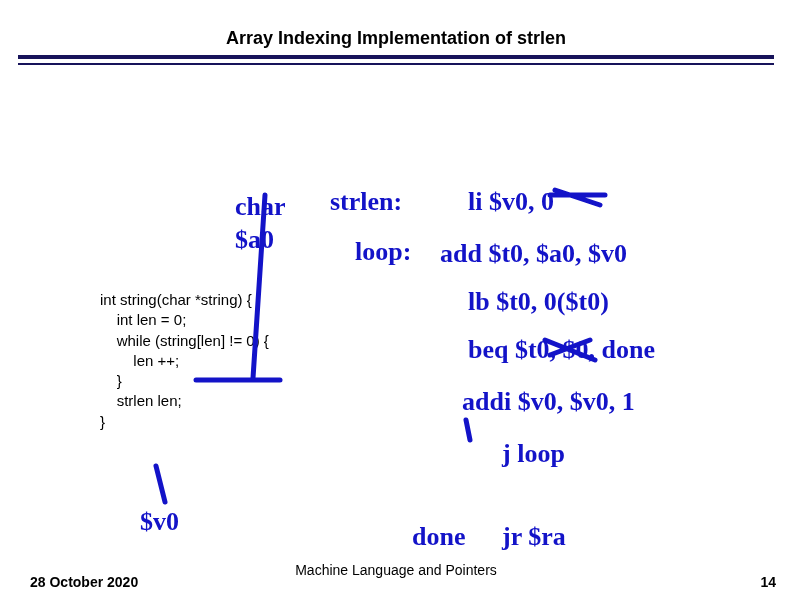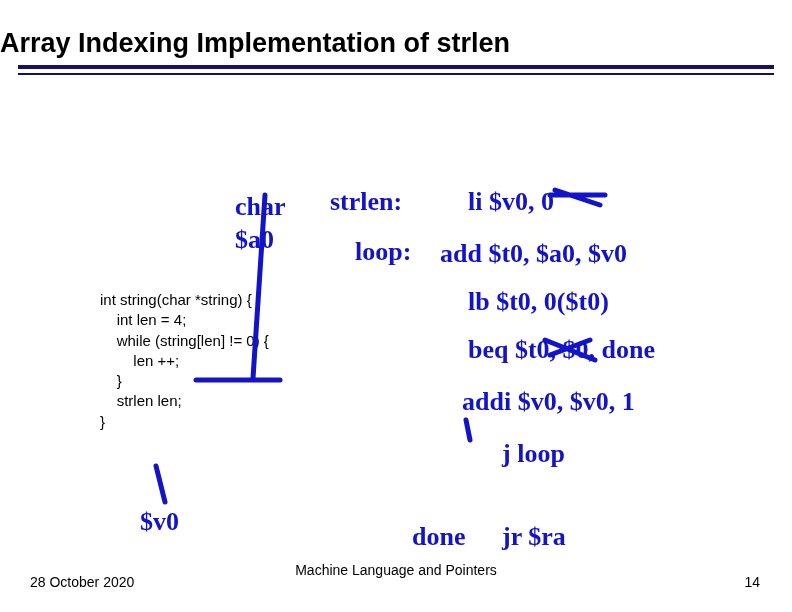--- a/index.html
+++ b/index.html
@@ -4,22 +4,23 @@
   <style>
     * { margin: 0; padding: 0; box-sizing: border-box; }
     body {
       width: 792px;
       height: 612px;
       font-family: Verdana, Geneva, sans-serif;
       position: relative;
       background: #fff;
     }
     .slide-title {
+      text-align: center;
       font-weight: bold;
-      font-size: 27px;
+      font-size: 18px;
       color: #000;
       padding-top: 28px;
       padding-bottom: 6px;
     }
     .title-rule {
       margin: 0 18px;
       border: none;
       border-top: 4px solid #17135a;
       border-bottom: 2px solid #17135a;
       height: 10px;
@@ -39,48 +40,50 @@
       bottom: 22px;
       left: 0;
       right: 0;
       font-size: 14px;
       color: #000;
     }
     .footer-left {
       position: absolute;
       left: 30px;
       bottom: 0;
+      font-weight: bold;
     }
     .footer-center {
       position: absolute;
       left: 0;
       right: 0;
       text-align: center;
       bottom: 12px;
     }
     .footer-right {
       position: absolute;
-      right: 32px;
+      right: 16px;
       bottom: 0;
+      font-weight: bold;
     }
     .ink-layer {
       position: absolute;
       top: 0;
       left: 0;
       pointer-events: none;
     }
   </style>
 </head>
 <body>
 
 <div class="slide-title">Array Indexing Implementation of strlen</div>
 <hr class="title-rule">
 
 <div class="code-block"><span>int string(char *string) {</span>
-<span>    int len = 4;</span>
+<span>    int len = 0;</span>
 <span>    while (string[len] != 0) {</span>
 <span>        len ++;</span>
 <span>    }</span>
 <span>    strlen len;</span>
 <span>}</span></div>
 
 <svg class="ink-layer" width="792" height="612" viewBox="0 0 792 612" xmlns="http://www.w3.org/2000/svg">
   <g stroke="#1313c8" stroke-width="5" stroke-linecap="round" stroke-linejoin="round" fill="none" font-family="Comic Sans MS, cursive" font-size="26" font-weight="bold">
 
     <path d="M156 466 L165 502"></path>

